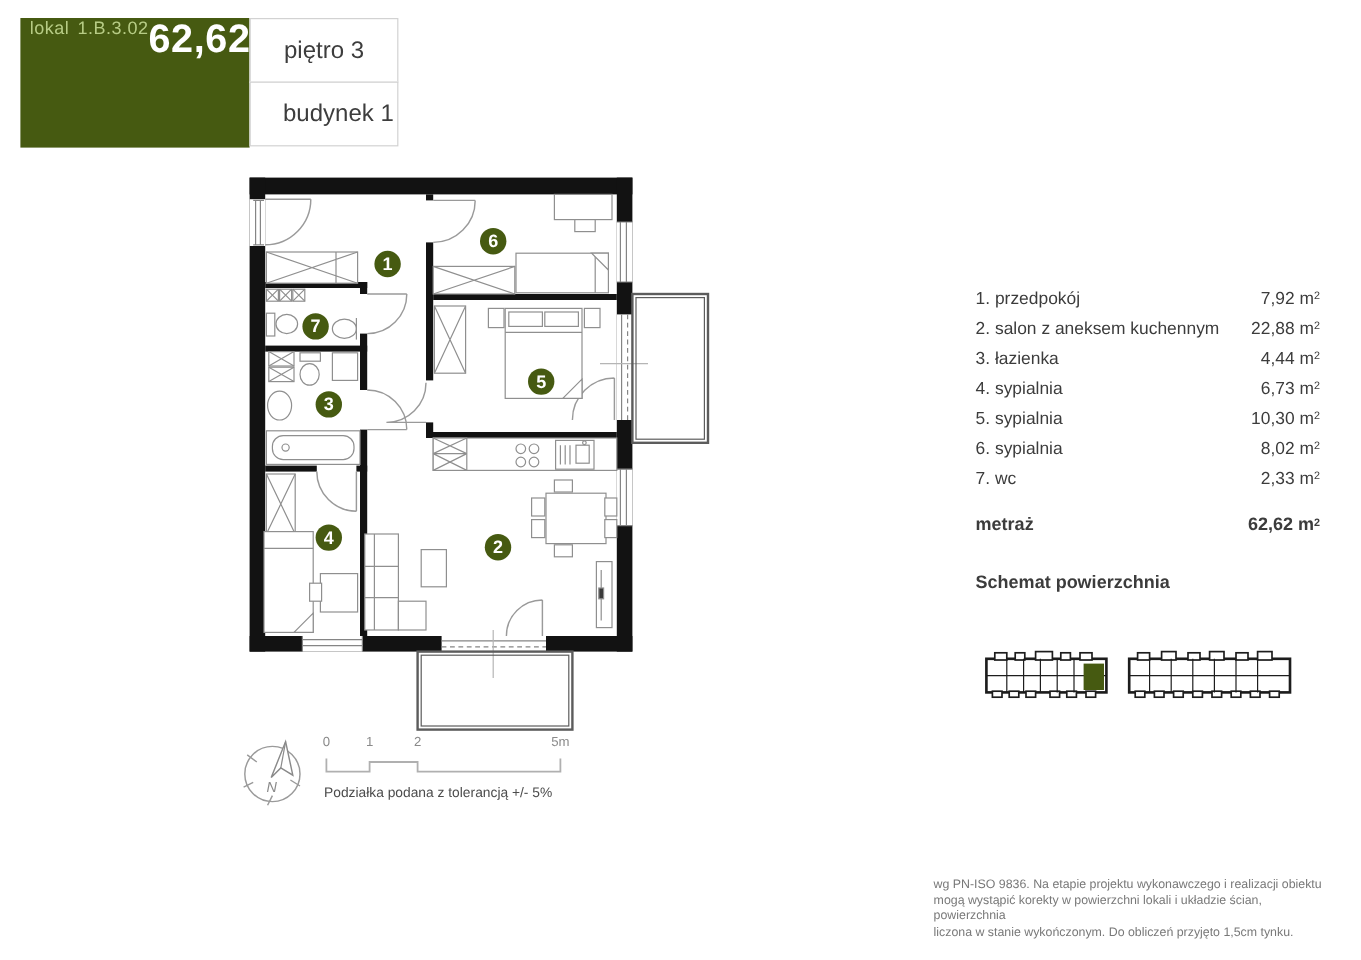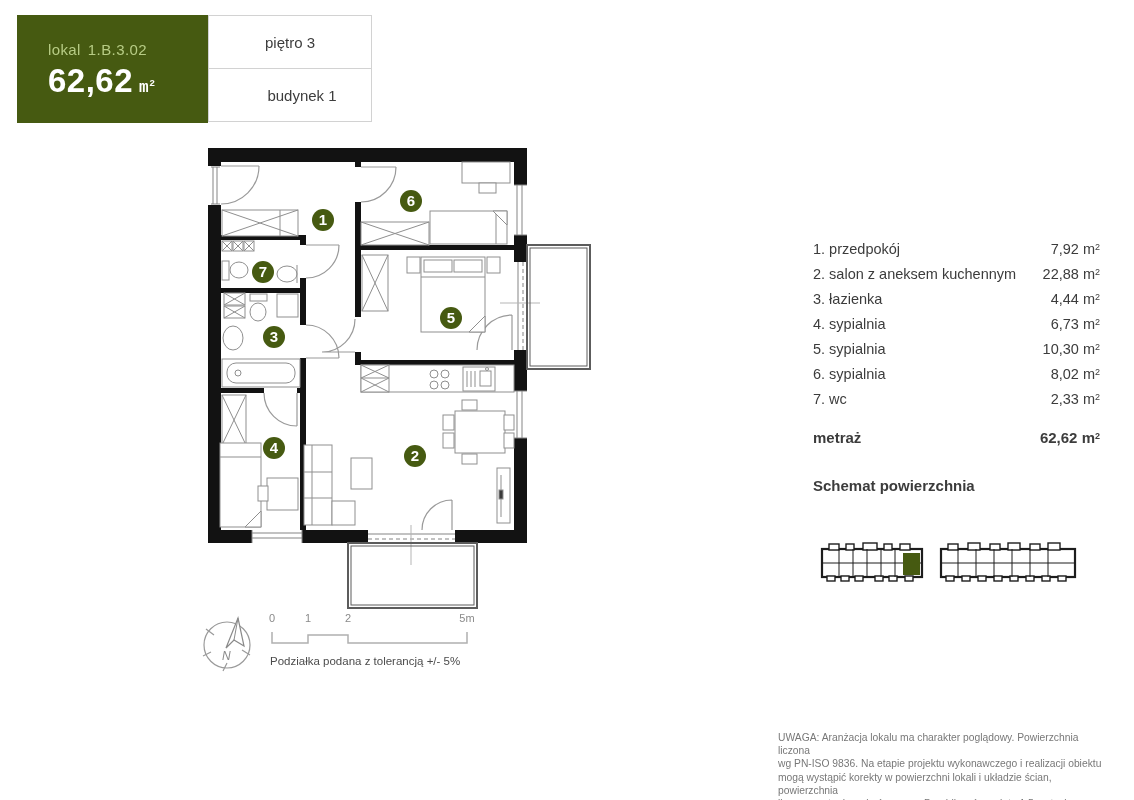--- a/index.html
+++ b/index.html
@@ -6,28 +6,28 @@
     --accent:#465a11; --wall:#121212; --furn:#8f8f8f; --door:#9a9a9a;
     --text-dark:#3c3c3c; --text-gray:#787878; --light-green:#b7cc85; --box-border:#d2d2d2;
   }
   *{margin:0;padding:0;box-sizing:border-box;}
   html,body{width:1134px;height:800px;background:#fff;overflow:hidden;position:relative;
     font-family:"Liberation Sans", sans-serif; color:var(--text-dark);}
   .abs{position:absolute;}
 
   
   .badge{left:17px;top:15px;width:191px;height:108px;background:var(--accent);
-    display:flex;flex-direction:column;justify-content:center;padding-left:31px;}
+    display:flex;flex-direction:row;justify-content:center;padding-left:31px;}
   .badge .lokal-line{color:var(--light-green);font-size:15px;letter-spacing:.4px;margin-bottom:6px;}
   .badge .lokal-line .num{margin-left:7px;}
   .badge .area-line{color:#fff;font-weight:bold;font-size:33px;letter-spacing:.5px;line-height:1;}
   .badge .area-line .unit{font-size:16px;font-weight:bold;margin-left:6px;font-family:Liberation Mono, monospace;}
   .badge sup{font-size:60%;vertical-align:6px;}
-  .info-box{left:208px;width:164px;height:54px;background:#fff;border:1px solid var(--box-border);
-    display:flex;align-items:center;justify-content:center;font-size:15px;color:#3d3d3d;}
+  .info-box{left:208px;width:124px;height:54px;background:#fff;border:1px solid var(--box-border);
+    display:flex;align-items:center;justify-content:center;font-size:20px;color:#3d3d3d;}
   .info-box.b1{top:15px;}
   .info-box.b2{top:68px;padding-left:24px;}
 
   
   .room-list{left:813px;top:236px;width:287px;}
   .rl-row{height:25px;display:flex;justify-content:space-between;align-items:center;font-size:14.5px;}
   .rl-value sup, .metraz sup{font-size:9px;vertical-align:4px;}
   .metraz{left:813px;top:420px;width:287px;height:26px;display:flex;justify-content:space-between;
     align-items:flex-end;font-size:15px;font-weight:bold;}
   .schemat-title{left:813px;top:477px;font-size:15px;font-weight:bold;}
@@ -367,17 +367,16 @@
 <svg class="abs" style="left:238px;top:606px;" width="250" height="52" viewBox="0 0 250 52">
   <text class="tick-label" x="34" y="16">0</text>
   <text class="tick-label" x="70" y="16">1</text>
   <text class="tick-label" x="110" y="16">2</text>
   <text class="tick-label" x="229" y="16">5m</text>
   <path d="M34,26 L34,37 L70,37 L70,29 L110,29 L110,37 L229,37 L229,26" fill="none" stroke="#b0b0b0" stroke-width="1.5"></path>
 </svg>
 <div class="abs tolerance-note">Podziałka podana z tolerancją +/- 5%</div>
 
 <div class="abs disclaimer">
-  <div>UWAGA: Aranżacja lokalu ma charakter poglądowy. Powierzchnia liczona</div>
   <div>wg PN-ISO 9836. Na etapie projektu wykonawczego i realizacji obiektu</div>
   <div>mogą wystąpić korekty w powierzchni lokali i układzie ścian, powierzchnia</div>
   <div>liczona w stanie wykończonym. Do obliczeń przyjęto 1,5cm tynku.</div>
 </div>
 
 </body></html>

